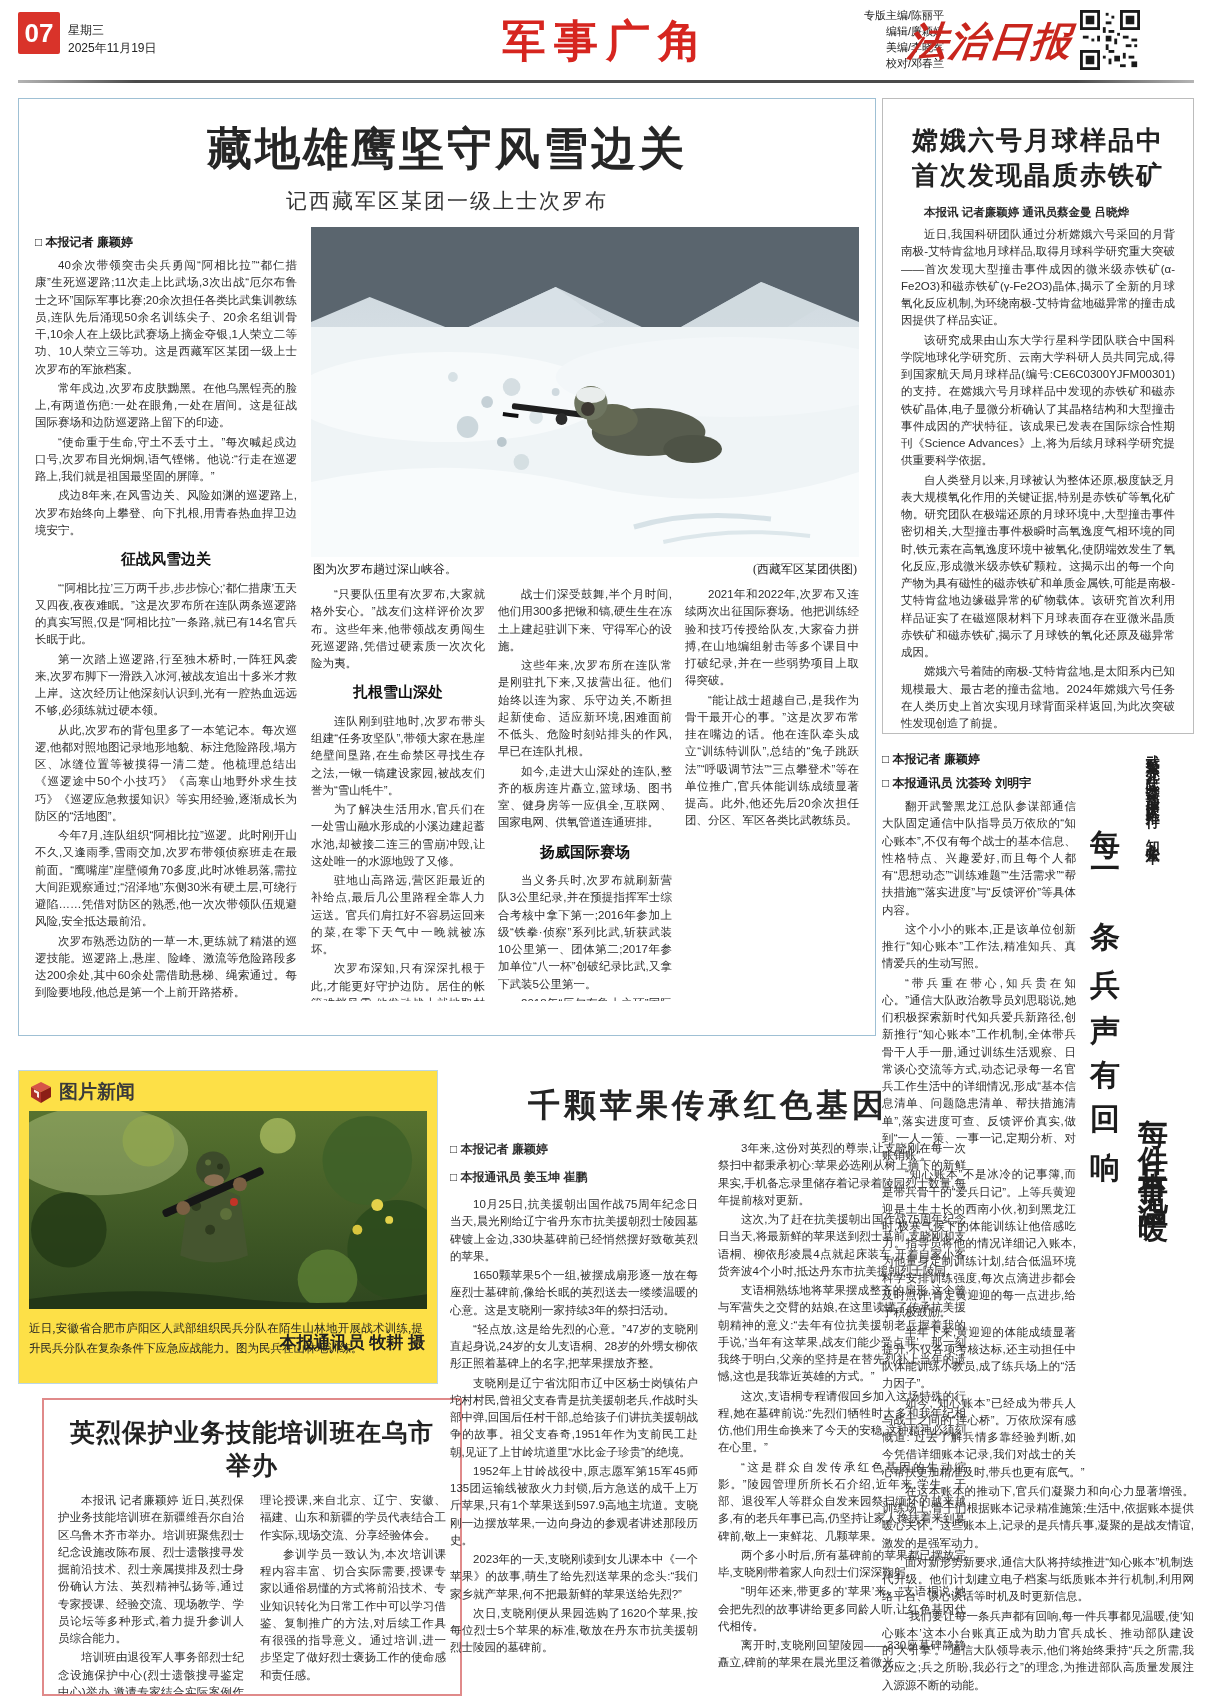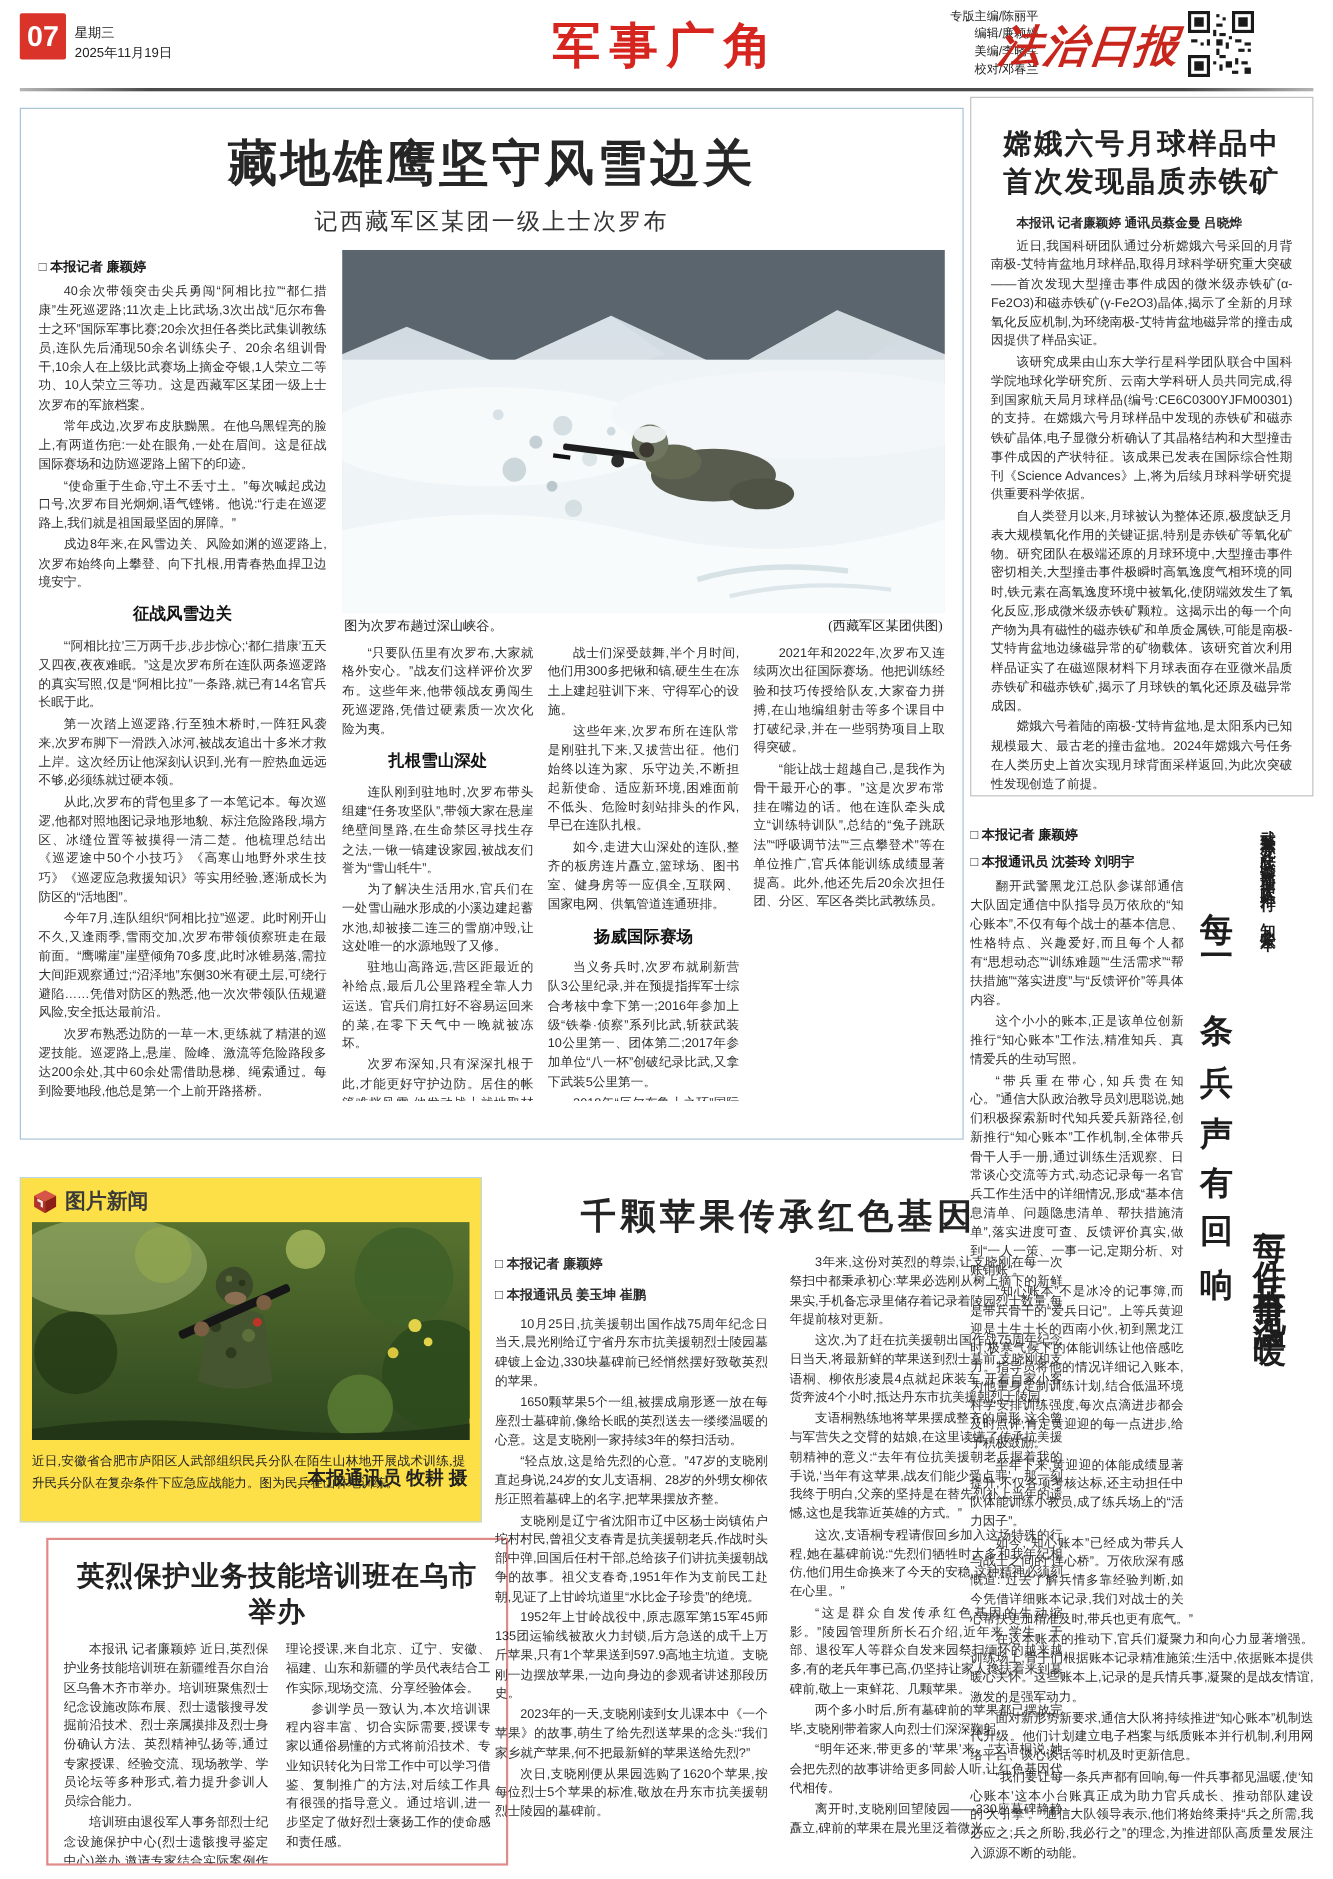--- a/index.html
+++ b/index.html
@@ -30,21 +30,21 @@
   .main-subtitle{text-align:center;font-size:21px;letter-spacing:2px;color:#333;margin-top:8px;}
   .main-body{display:flex;gap:14px;margin-top:12px;height:774px;}
   .main-colL{width:262px;flex:none;overflow:hidden;}
   .main-right{flex:1;display:flex;flex-direction:column;overflow:hidden;}
   .main-photo{width:100%;height:330px;flex:none;}
   .photo-caption-row{display:flex;justify-content:space-between;font-family:"Liberation Serif",serif;
                      font-size:12px;color:#222;margin:4px 2px 8px;}
   .main-cols{flex:1;display:flex;gap:13px;overflow:hidden;}
   .main-cols > div{flex:1;overflow:hidden;}
   
-  #moon-article{position:absolute;left:882px;top:88px;width:312px;height:636px;
+  #moon-article{position:absolute;left:882px;top:98px;width:312px;height:636px;
                 border:1px solid #bcbcbc;box-sizing:border-box;padding:24px 18px 10px;overflow:hidden;}
   .moon-headline{text-align:center;font-size:26px;font-weight:bold;letter-spacing:2px;color:#222;line-height:1.35;}
   .moon-byline{font-size:11.5px;font-weight:bold;margin:12px 0 6px;text-indent:2em;}
   
   #bingsheng{position:absolute;left:882px;top:744px;width:312px;height:956px;overflow:hidden;}
   .v-float{float:right;width:110px;height:712px;margin-left:8px;display:flex;flex-direction:row;gap:6px;}
   .v-h1{writing-mode:vertical-rl;text-orientation:upright;font-size:30px;font-weight:bold;
         letter-spacing:46px;color:#1d1d1d;margin-top:62px;line-height:1.4;}
   .v-colR{display:flex;flex-direction:column;align-items:center;}
   .v-kicker{writing-mode:vertical-rl;text-orientation:upright;font-size:14px;font-weight:bold;

